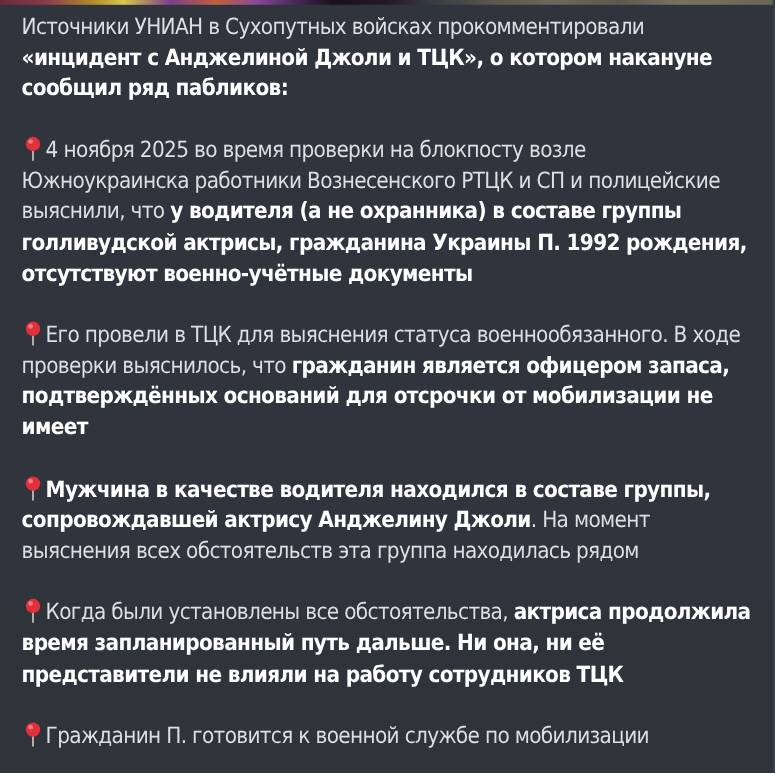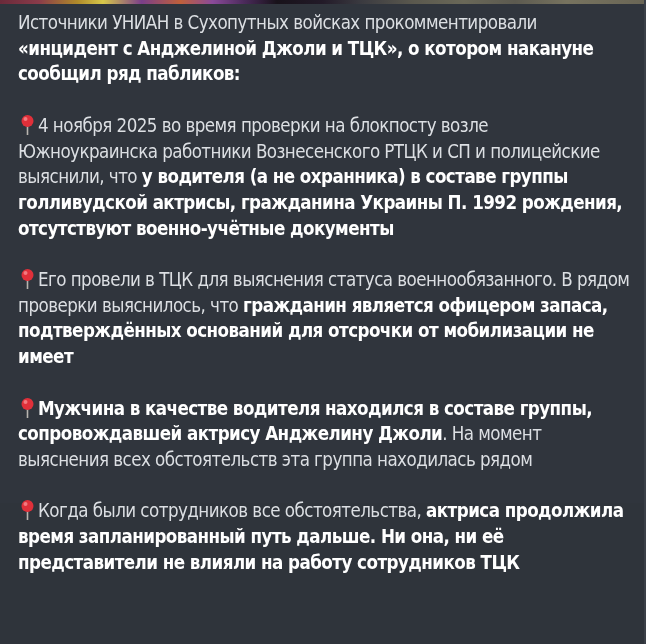--- a/index.html
+++ b/index.html
@@ -99,37 +99,46 @@
       </span><span class="regular">4 ноября 2025 во время проверки на блокпосту возле Южноукраинска работники Вознесенского РТЦК и СП и полицейские выяснили, что </span><span class="bold">у водителя (а не охранника) в составе группы голливудской актрисы, гражданина Украины П. 1992 рождения, отсутствуют военно-учётные документы</span>
     </p>
 
     <p class="para">
       <span class="pin-icon">
         <svg width="19" height="22" viewBox="0 0 19 22">
           <line x1="9.5" y1="10" x2="9.5" y2="21" stroke="#b8b4b0" stroke-width="1.6"></line>
           <circle cx="9.5" cy="7" r="6" fill="#e0303a"></circle>
           <circle cx="7.5" cy="5" r="2" fill="#f27a7f"></circle>
         </svg>
-      </span><span class="regular">Его провели в ТЦК для выяснения статуса военнообязанного. В рядом проверки выяснилось, что </span><span class="bold">гражданин является офицером запаса, подтверждённых оснований для отсрочки от мобилизации не имеет</span>
+      </span><span class="regular">Его провели в ТЦК для выяснения статуса военнообязанного. В ходе проверки выяснилось, что </span><span class="bold">гражданин является офицером запаса, подтверждённых оснований для отсрочки от мобилизации не имеет</span>
     </p>
 
     <p class="para">
       <span class="pin-icon">
         <svg width="19" height="22" viewBox="0 0 19 22">
           <line x1="9.5" y1="10" x2="9.5" y2="21" stroke="#b8b4b0" stroke-width="1.6"></line>
           <circle cx="9.5" cy="7" r="6" fill="#e0303a"></circle>
           <circle cx="7.5" cy="5" r="2" fill="#f27a7f"></circle>
         </svg>
       </span><span class="bold">Мужчина в качестве водителя находился в составе группы, сопровождавшей актрису Анджелину Джоли</span><span class="regular">. На момент выяснения всех обстоятельств эта группа находилась рядом</span>
     </p>
 
     <p class="para">
       <span class="pin-icon">
         <svg width="19" height="22" viewBox="0 0 19 22">
           <line x1="9.5" y1="10" x2="9.5" y2="21" stroke="#b8b4b0" stroke-width="1.6"></line>
           <circle cx="9.5" cy="7" r="6" fill="#e0303a"></circle>
           <circle cx="7.5" cy="5" r="2" fill="#f27a7f"></circle>
         </svg>
-      </span><span class="regular">Когда были сотрудников все обстоятельства, </span><span class="bold">актриса продолжила время запланированный путь дальше. Ни она, ни её представители не влияли на работу сотрудников ТЦК</span>
+      </span><span class="regular">Когда были установлены все обстоятельства, </span><span class="bold">актриса продолжила время запланированный путь дальше. Ни она, ни её представители не влияли на работу сотрудников ТЦК</span>
     </p>
 
+    <p class="para">
+      <span class="pin-icon">
+        <svg width="19" height="22" viewBox="0 0 19 22">
+          <line x1="9.5" y1="10" x2="9.5" y2="21" stroke="#b8b4b0" stroke-width="1.6"></line>
+          <circle cx="9.5" cy="7" r="6" fill="#e0303a"></circle>
+          <circle cx="7.5" cy="5" r="2" fill="#f27a7f"></circle>
+        </svg>
+      </span><span class="regular">Гражданин П. готовится к военной службе по мобилизации</span>
+    </p>
   </div>
 </div>
 
 </body></html>

